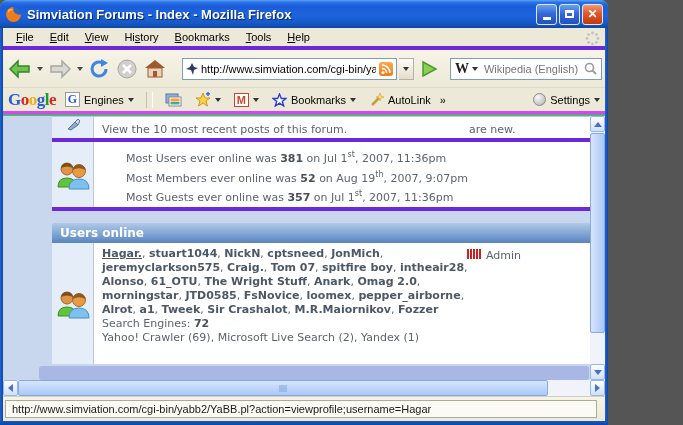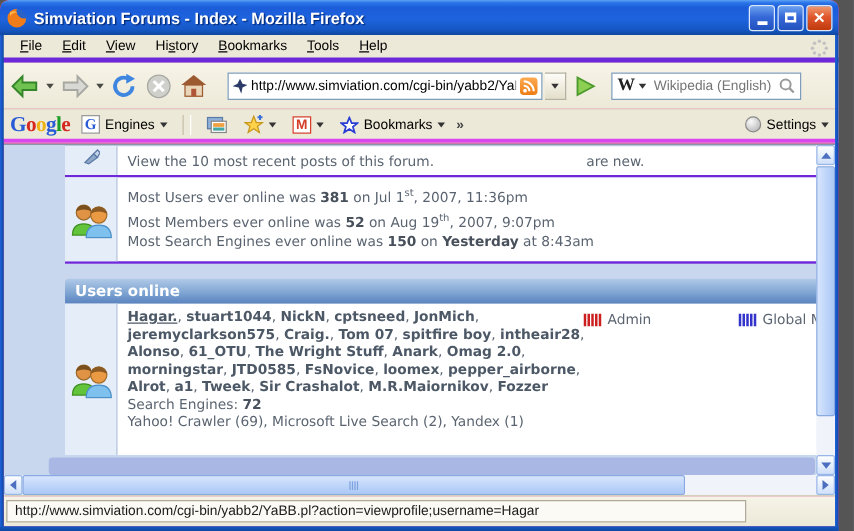--- a/index.html
+++ b/index.html
@@ -1,21 +1,21 @@
 <!DOCTYPE html>
 <html><head>
 <meta charset="utf-8">
 <style>
   * { margin:0; padding:0; box-sizing:border-box; }
   html,body { background:#555; }
   .screen {
-    position:relative; width:671px; height:425px; overflow:hidden;
+    position:relative; width:608px; height:425px; overflow:hidden;
     font-family:"Liberation Sans",sans-serif; font-size:11px;
     border-radius:7px 7px 0 0;
-    background:#ec4899;
+    background:#22c55e;
   }
   
   .titlebar {
     height:28px; display:flex; align-items:center; padding:0 5px;
     background:linear-gradient(180deg,#5ea3f5 0%,#2b74e8 8%,#1b5cd9 22%,#1e63de 55%,#1557c4 85%,#0f479f 100%);
     border-radius:7px 7px 0 0;
   }
   .title-text { color:#fff; font-weight:bold; font-size:13px; margin-left:5px; text-shadow:1px 1px 1px #00256e; flex:1;
     white-space:nowrap; overflow:hidden;}
   .winbtns { display:flex; gap:2px; }
@@ -66,43 +66,43 @@
   .handle { width:7px; height:16px; border-left:1px solid #c6c0a8; border-right:1px solid #fff; margin:0 3px;}
   .gtext { color:#000; }
   .settings-group { margin-left:auto; display:flex; align-items:center; gap:4px; }
   .sphere { width:13px; height:13px; border-radius:50%; border:1px solid #8a8a8a;
     background:radial-gradient(circle at 35% 30%,#fafafa,#adadad); }
   .caret-sm { width:0;height:0;border-left:3px solid transparent;border-right:3px solid transparent;border-top:4px solid #333;}
   
   .content { position:absolute; left:3px; right:3px; top:115px; height:265px; background:#c9d7ee;
     border-top:1px solid #8a94a8; font-family:"DejaVu Sans",sans-serif; color:#5a6470; overflow:hidden; }
   .ftable { position:absolute; left:49px; top:0; width:613px; }
-  .frow { display:flex; background:#fff; border-bottom:2px solid #6d28d9; }
+  .frow { display:flex; background:#fff; border-bottom:4px solid #6d28d9; }
   .icon-cell { width:42px; flex:none; background:#e5edf8; border-right:1px solid #b9c6dc;
     display:flex; align-items:center; justify-content:center; overflow:hidden; }
   .fcell { flex:1; position:relative; padding:5px 8px; overflow:hidden; }
   .row1 { height:26px; border-top:1px solid #b9c6dc; }
   .row1 .fcell { padding-top:6px; }
   .are-new { position:absolute; left:375px; top:6px; }
-  .row2 { height:69px; }
+  .row2 { height:69px;gap:24px; }
   .stat-line { line-height:16px; white-space:nowrap; }
   .stat-line b { color:#47505b; }
   .stat-line sup { font-size:8px; }
   .users-header { position:absolute; left:49px; top:107px; width:613px; height:20px;
     background:linear-gradient(180deg,#b0c9e7 0%,#7fa5d3 55%,#5a83bf 100%);
     border-radius:3px 3px 0 0; color:#fff; font-weight:bold; font-size:12px; line-height:20px; padding-left:8px; }
   .users-row { position:absolute; left:49px; top:127px; width:613px; height:121px; display:flex;
     background:#fff; }
   .users-cell { flex:1; position:relative; padding:4px 8px; overflow:hidden; line-height:14px; }
   .mnames { width:372px; }
   .mname { font-weight:bold; color:#4c5866; }
   .mname.hover { text-decoration:underline; }
   .count { font-weight:bold; color:#47505b; }
   .legend { position:absolute; left:373px; top:6px; display:flex; gap:70px; white-space:nowrap; }
-  .legend-item { display:flex; align-items:center; gap:5px; }
+  .legend-item { display:flex; gap:5px; }
   .bars { display:flex; gap:1px; }
   .bars i { width:2px; height:10px; display:block; }
   .footer-band { position:absolute; left:36px; right:16px; top:250px; height:14px;
     background:#a9b7e4; border-radius:3px; }
   
   .vscroll { position:absolute; right:0; top:0; bottom:0; width:15px; background:#f0f3fa; }
   .hscroll { position:absolute; left:3px; right:3px; top:380px; height:16px; background:#f0f3fa; display:flex; }
   .sbtn { width:15px; height:16px; flex:none; border:1px solid #98b6e9; border-radius:2px;
     background:linear-gradient(180deg,#fdfefe,#cfe0fa); display:flex; align-items:center; justify-content:center; }
   .vscroll .sbtn { width:15px; height:16px; position:absolute; left:0; }
@@ -266,20 +266,27 @@
       <span style="border:1px solid #d43f2a;background:#fff;color:#d43f2a;font-weight:bold;font-size:11px;padding:0 2px;line-height:12px">M</span>
       <div class="caret-sm"></div>
     </div>
     <div class="gbtn">
       <svg width="15" height="14" viewBox="0 0 15 14">
         <path d="M7.5 1 L9.3 5.5 L14 5.5 L10.3 8.4 L11.7 13 L7.5 10.2 L3.3 13 L4.7 8.4 L1 5.5 L5.7 5.5 Z" fill="#fff" stroke="#2b3fd4" stroke-width="1.4"></path>
       </svg>
       <span class="gtext">Bookmarks</span>
       <div class="caret-sm"></div>
     </div>
+    <div class="gbtn">
+      <svg width="15" height="15" viewBox="0 0 15 15">
+        <line x1="3" y1="13" x2="11" y2="5" stroke="#c89b3c" stroke-width="2.5"></line>
+        <path d="M11 1 L12 4 L15 5 L12 6 L11 9 L10 6 L7 5 L10 4 Z" fill="#ffe066" stroke="#caa23c" stroke-width="0.6"></path>
+      </svg>
+      <span class="gtext">AutoLink</span>
+    </div>
     <span class="gtext" style="font-weight:bold;color:#444">»</span>
     <div class="settings-group">
       <div class="sphere"></div>
       <span class="gtext">Settings</span>
       <div class="caret-sm"></div>
     </div>
   </div>
 
   <div class="content">
     <div class="ftable">
@@ -302,20 +309,21 @@
             <path d="M12 3 a6 6 0 0 1 6 5 q-6 -3 -12 0 a6 6 0 0 1 6 -5" fill="#7a4f1e"></path>
             <path d="M3 27 q0 -9 9 -9 q9 0 9 9 z" fill="#62c43a" stroke="#3f8f22"></path>
             <circle cx="24" cy="11" r="6.5" fill="#eb9a44" stroke="#a06c2a"></circle>
             <path d="M24 4.5 a6.5 6.5 0 0 1 6.5 5.5 q-6.5 -3.5 -13 0 a6.5 6.5 0 0 1 6.5 -5.5" fill="#8a5a22"></path>
             <path d="M14 29 q0 -10 10 -10 q10 0 10 10 z" fill="#7ec0ee" stroke="#4a90c8"></path>
           </svg>
         </div>
         <div class="fcell">
             <div class="stat-line">Most Users ever online was <b>381</b> on Jul 1<sup>st</sup>, 2007, 11:36pm</div>
             <div class="stat-line">Most Members ever online was <b>52</b> on Aug 19<sup>th</sup>, 2007, 9:07pm</div>
+            <div class="stat-line">Most Guests ever online was <b>357</b> on Jul 1<sup>st</sup>, 2007, 11:36pm</div>
             <div class="stat-line">Most Search Engines ever online was <b>150</b> on <b>Yesterday</b> at 8:43am</div>
           </div>
       </div>
     </div>
 
     <div class="users-header">Users online</div>
 
     <div class="users-row">
       <div class="icon-cell" style="border-top:none">
         <svg width="36" height="30" viewBox="0 0 36 30">

